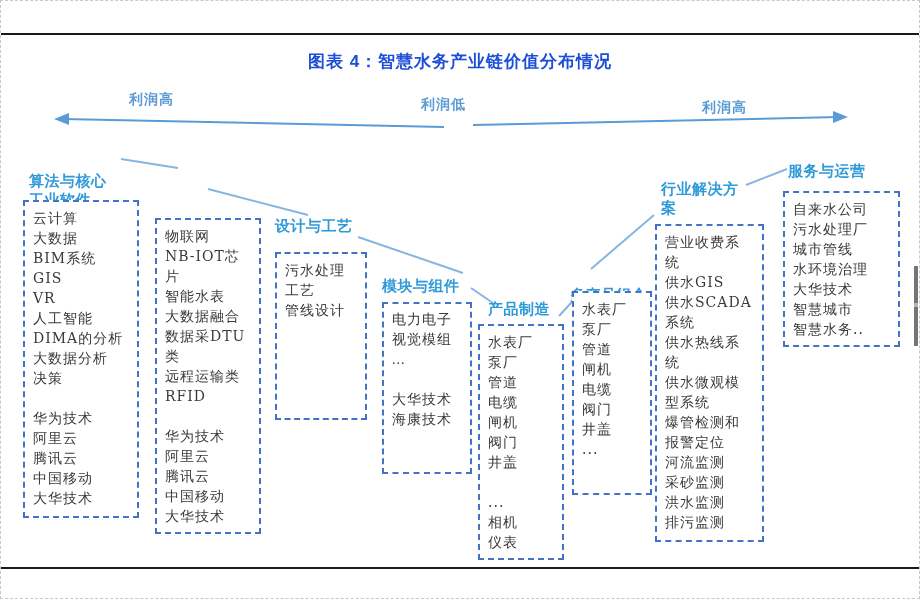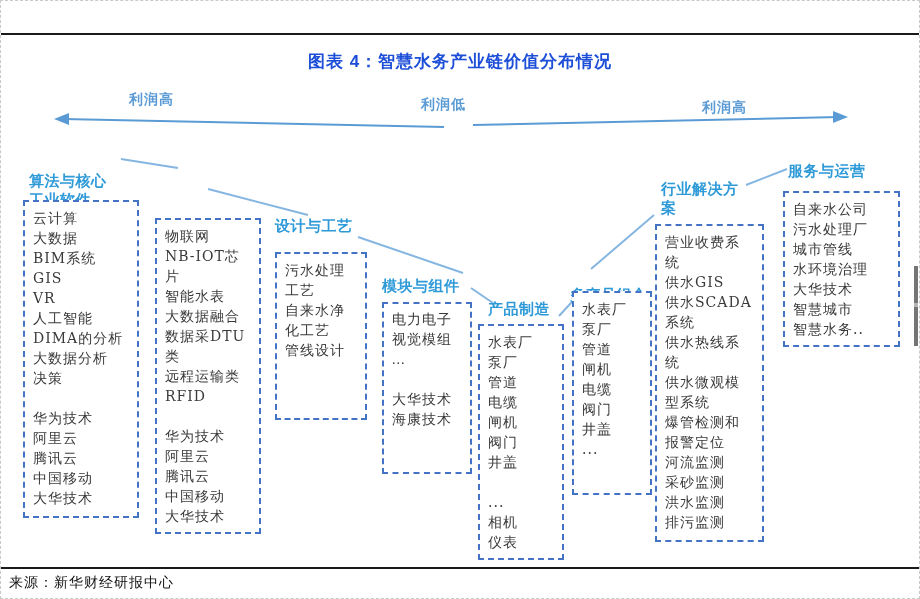--- a/index.html
+++ b/index.html
@@ -131,21 +131,20 @@
       <div class="box-line">RFID</div>
       <div class="box-line">&nbsp;</div>
       <div class="box-line">华为技术</div>
       <div class="box-line">阿里云</div>
       <div class="box-line">腾讯云</div>
       <div class="box-line">中国移动</div>
       <div class="box-line">大华技术</div>
     </div>
   <div class="box b3">
       <div class="box-line">污水处理工艺</div>
-      <div class="box-line">自来水净化工艺</div>
       <div class="box-line">管线设计</div>
     </div>
   <div class="box b4">
       <div class="box-line">电力电子</div>
       <div class="box-line">视觉模组</div>
       <div class="box-line">...</div>
       <div class="box-line">&nbsp;</div>
       <div class="box-line">大华技术</div>
       <div class="box-line">海康技术</div>
     </div>
@@ -188,16 +187,15 @@
       <div class="box-line">自来水公司</div>
       <div class="box-line">污水处理厂</div>
       <div class="box-line">城市管线</div>
       <div class="box-line">水环境治理</div>
       <div class="box-line">大华技术</div>
       <div class="box-line">智慧城市</div>
       <div class="box-line">智慧水务..</div>
     </div>
 
   <div class="divider bottom"></div>
-  <div class="source">来源：新华财经研报中心</div>
 
   <div class="scroll-thumb"></div>
 </div>
 
 </body></html>

